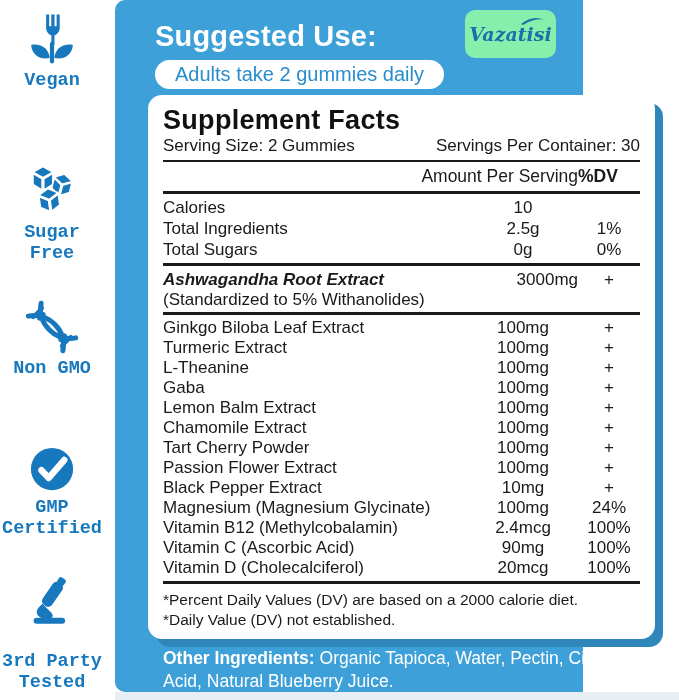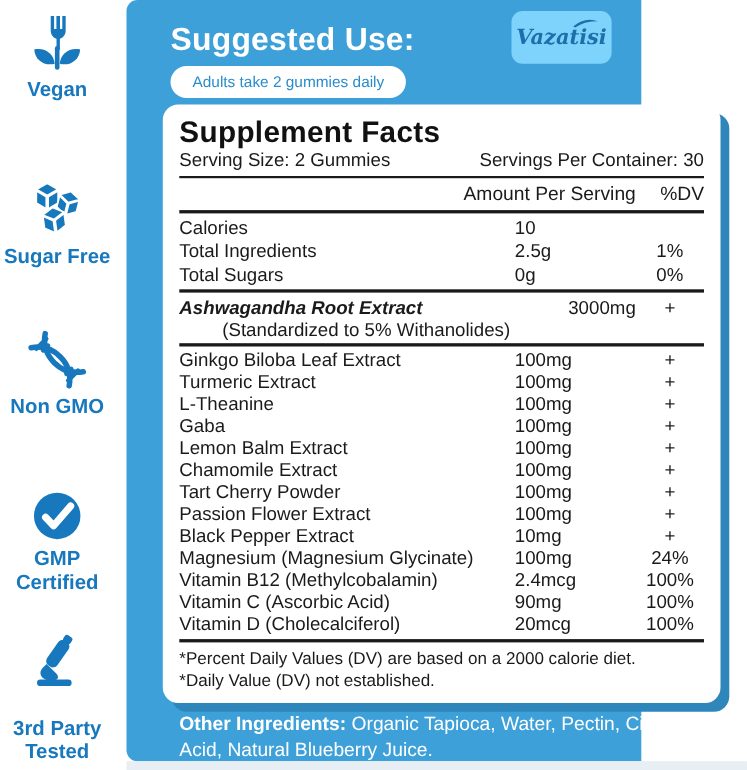--- a/index.html
+++ b/index.html
@@ -4,59 +4,59 @@
 <style>
   html,body{margin:0;padding:0;}
   body{
     width:679px;height:700px;position:relative;overflow:hidden;
     background:#ffffff;font-family:"Liberation Sans",sans-serif;
   }
   
   .sidebar{position:absolute;left:0;top:0;width:115px;height:700px;background:#fff;}
   .badge{position:absolute;left:0;width:104px;display:flex;flex-direction:column;align-items:center;text-align:center;}
   .badge .ic{width:58px;height:58px;}
-  .badge .lb{margin-top:2px;font-size:18.5px;font-weight:bold;color:#1878BE;line-height:21px;}
+  .badge .lb{margin-top:2px;font-size:18.5px;font-weight:bold;color:#1878BE;line-height:21px;font-family:Liberation Mono, monospace;}
   .b-vegan{top:10px;}
   .b-sugar{top:162px;}
   .b-gmo{top:298px;}
   .b-gmp{top:443px;}
   .b-3rd{top:573px;gap:20px;}
   
   .blue-panel{position:absolute;left:115px;top:0;width:468px;height:692px;
     background:#3EA0D8;border-radius:10px 0 0 10px;}
   .bottom-strip{position:absolute;left:115px;top:692px;width:564px;height:8px;background:#E7EFF4;}
   .suggested{padding:20px 0 0 40px;}
   .suggested-title{margin:0;font-size:29px;font-weight:bold;color:#ffffff;letter-spacing:.2px;}
   .pill{display:inline-block;margin-top:7px;background:#ffffff;color:#2A8DCB;
-    font-size:14px;line-height:20px;padding:4px 20px 5px;border-radius:16px;}
-  .logo-box{position:absolute;top:10px;right:27px;width:91px;height:48px;background:#7dd3fc;
+    font-size:20px;line-height:20px;padding:4px 20px 5px;border-radius:16px;}
+  .logo-box{position:absolute;top:10px;right:27px;width:91px;height:48px;background:#86efac;
     border-radius:10px;display:flex;align-items:center;justify-content:center;}
   .logo-text{font-family:"DejaVu Serif","Liberation Serif",serif;font-style:italic;font-weight:600;
     color:#1C6FA8;font-size:19px;letter-spacing:0;}
   .logo-swoosh{position:absolute;top:7px;right:11px;}
   
   .facts-card{position:absolute;left:33px;top:95px;width:507px;box-sizing:border-box;
     background:#ffffff;border-radius:14px;box-shadow:8px 8px 0 #2F86BA;
     padding:10px 15px 10px;color:#1a1a1a;}
   .facts-title{margin:0;font-size:27px;line-height:30px;font-weight:800;letter-spacing:.3px;color:#111;}
   .serving-row{display:flex;justify-content:space-between;font-size:17px;line-height:21px;padding-bottom:2px;}
   .sep2{height:2px;background:#1a1a1a;margin:2px 0;}
   .sep3{height:3px;background:#1a1a1a;margin:3px 0;}
   .head-row{display:flex;font-size:17.5px;line-height:22px;padding:1px 0;}
   .head-amount{margin-left:auto;}
-  .col-dv{width:62px;text-align:right;}
+  .col-dv{width:62px;text-align:left;font-weight:bold;}
   .row{display:flex;font-size:17px;line-height:21px;}
   .row .n{flex:1;}
-  .row .a{width:110px;text-align:left;}
+  .row .a{width:110px;text-align:center;}
   .row .d{width:62px;text-align:center;}
   .main-rows .row{line-height:20px;}
   .featured{display:flex;font-size:17px;line-height:21px;}
   .featured .nb{flex:1;}
   .featured .nm{font-weight:bold;font-style:italic;}
-  .featured .sub{font-weight:normal;line-height:19px;margin-left:39px;}
+  .featured .sub{font-weight:normal;line-height:19px;}
   .footnotes{font-size:15.5px;line-height:19.5px;padding-top:3px;}
   
   .other-ing{position:absolute;left:48px;top:647px;width:482px;color:#ffffff;
     font-size:17.5px;line-height:22.5px;}
   .other-ing b{font-weight:bold;}
 </style>
 </head>
 <body>
 
 <aside class="sidebar">

